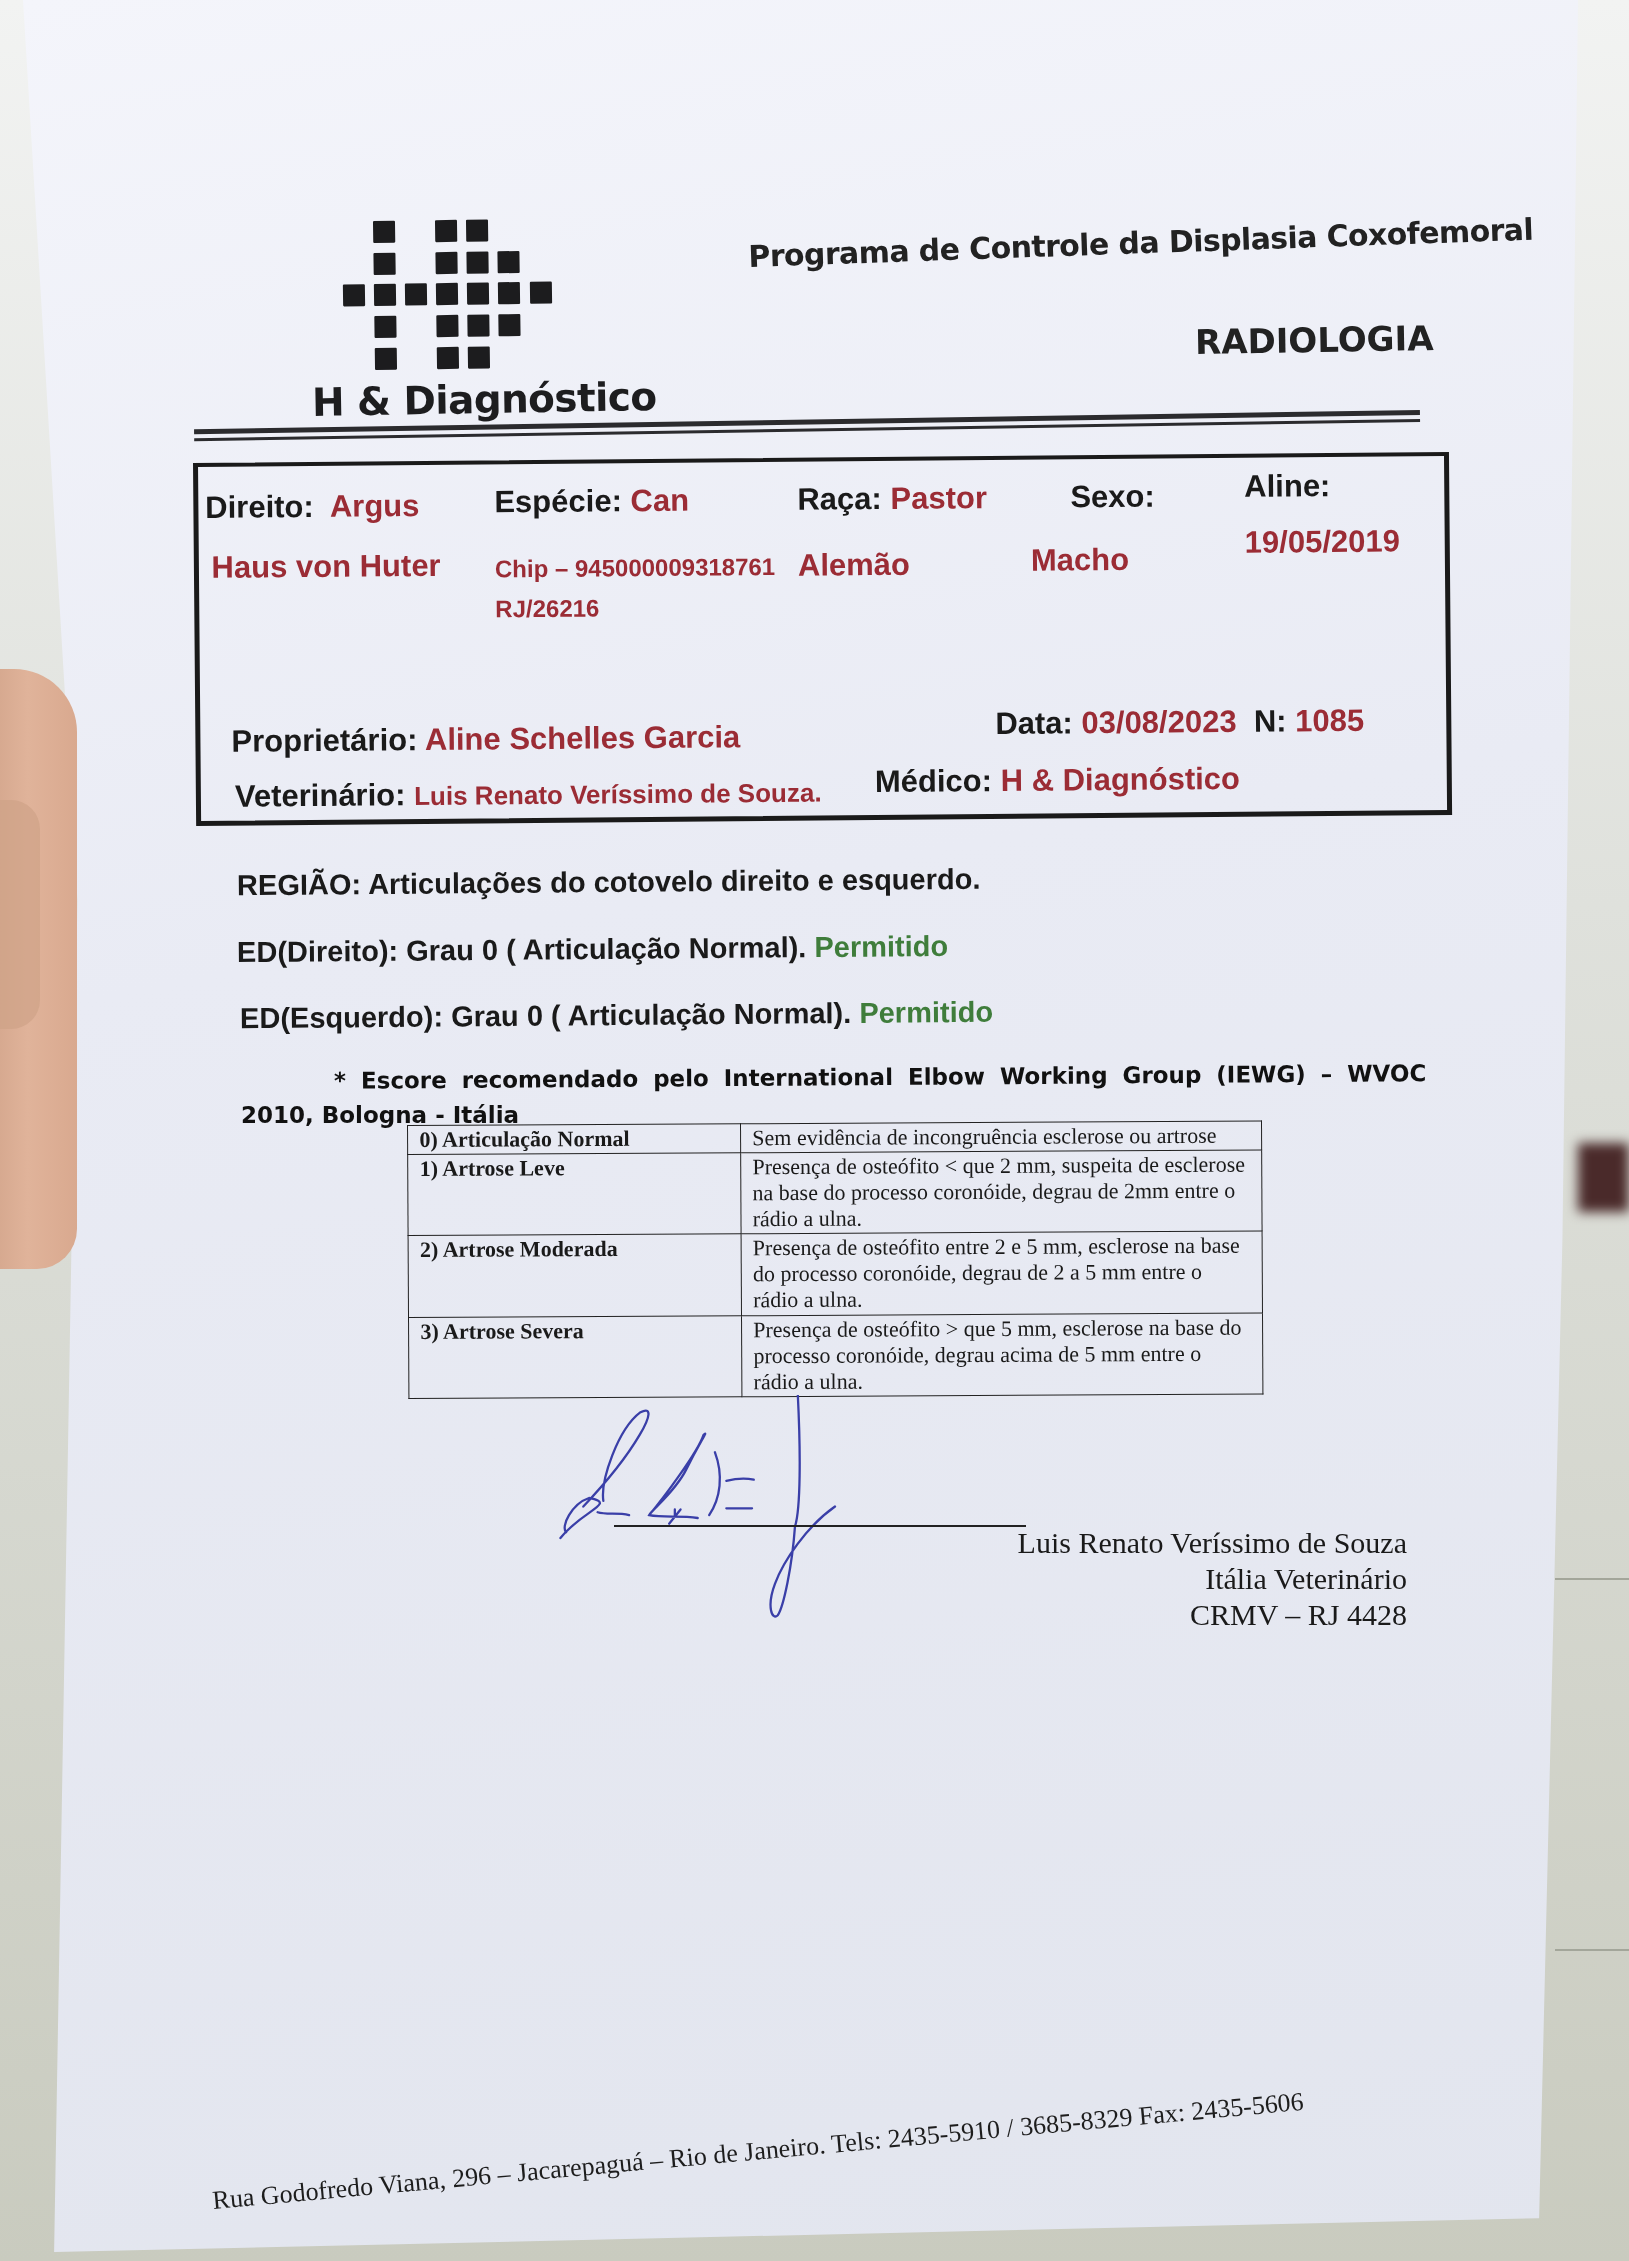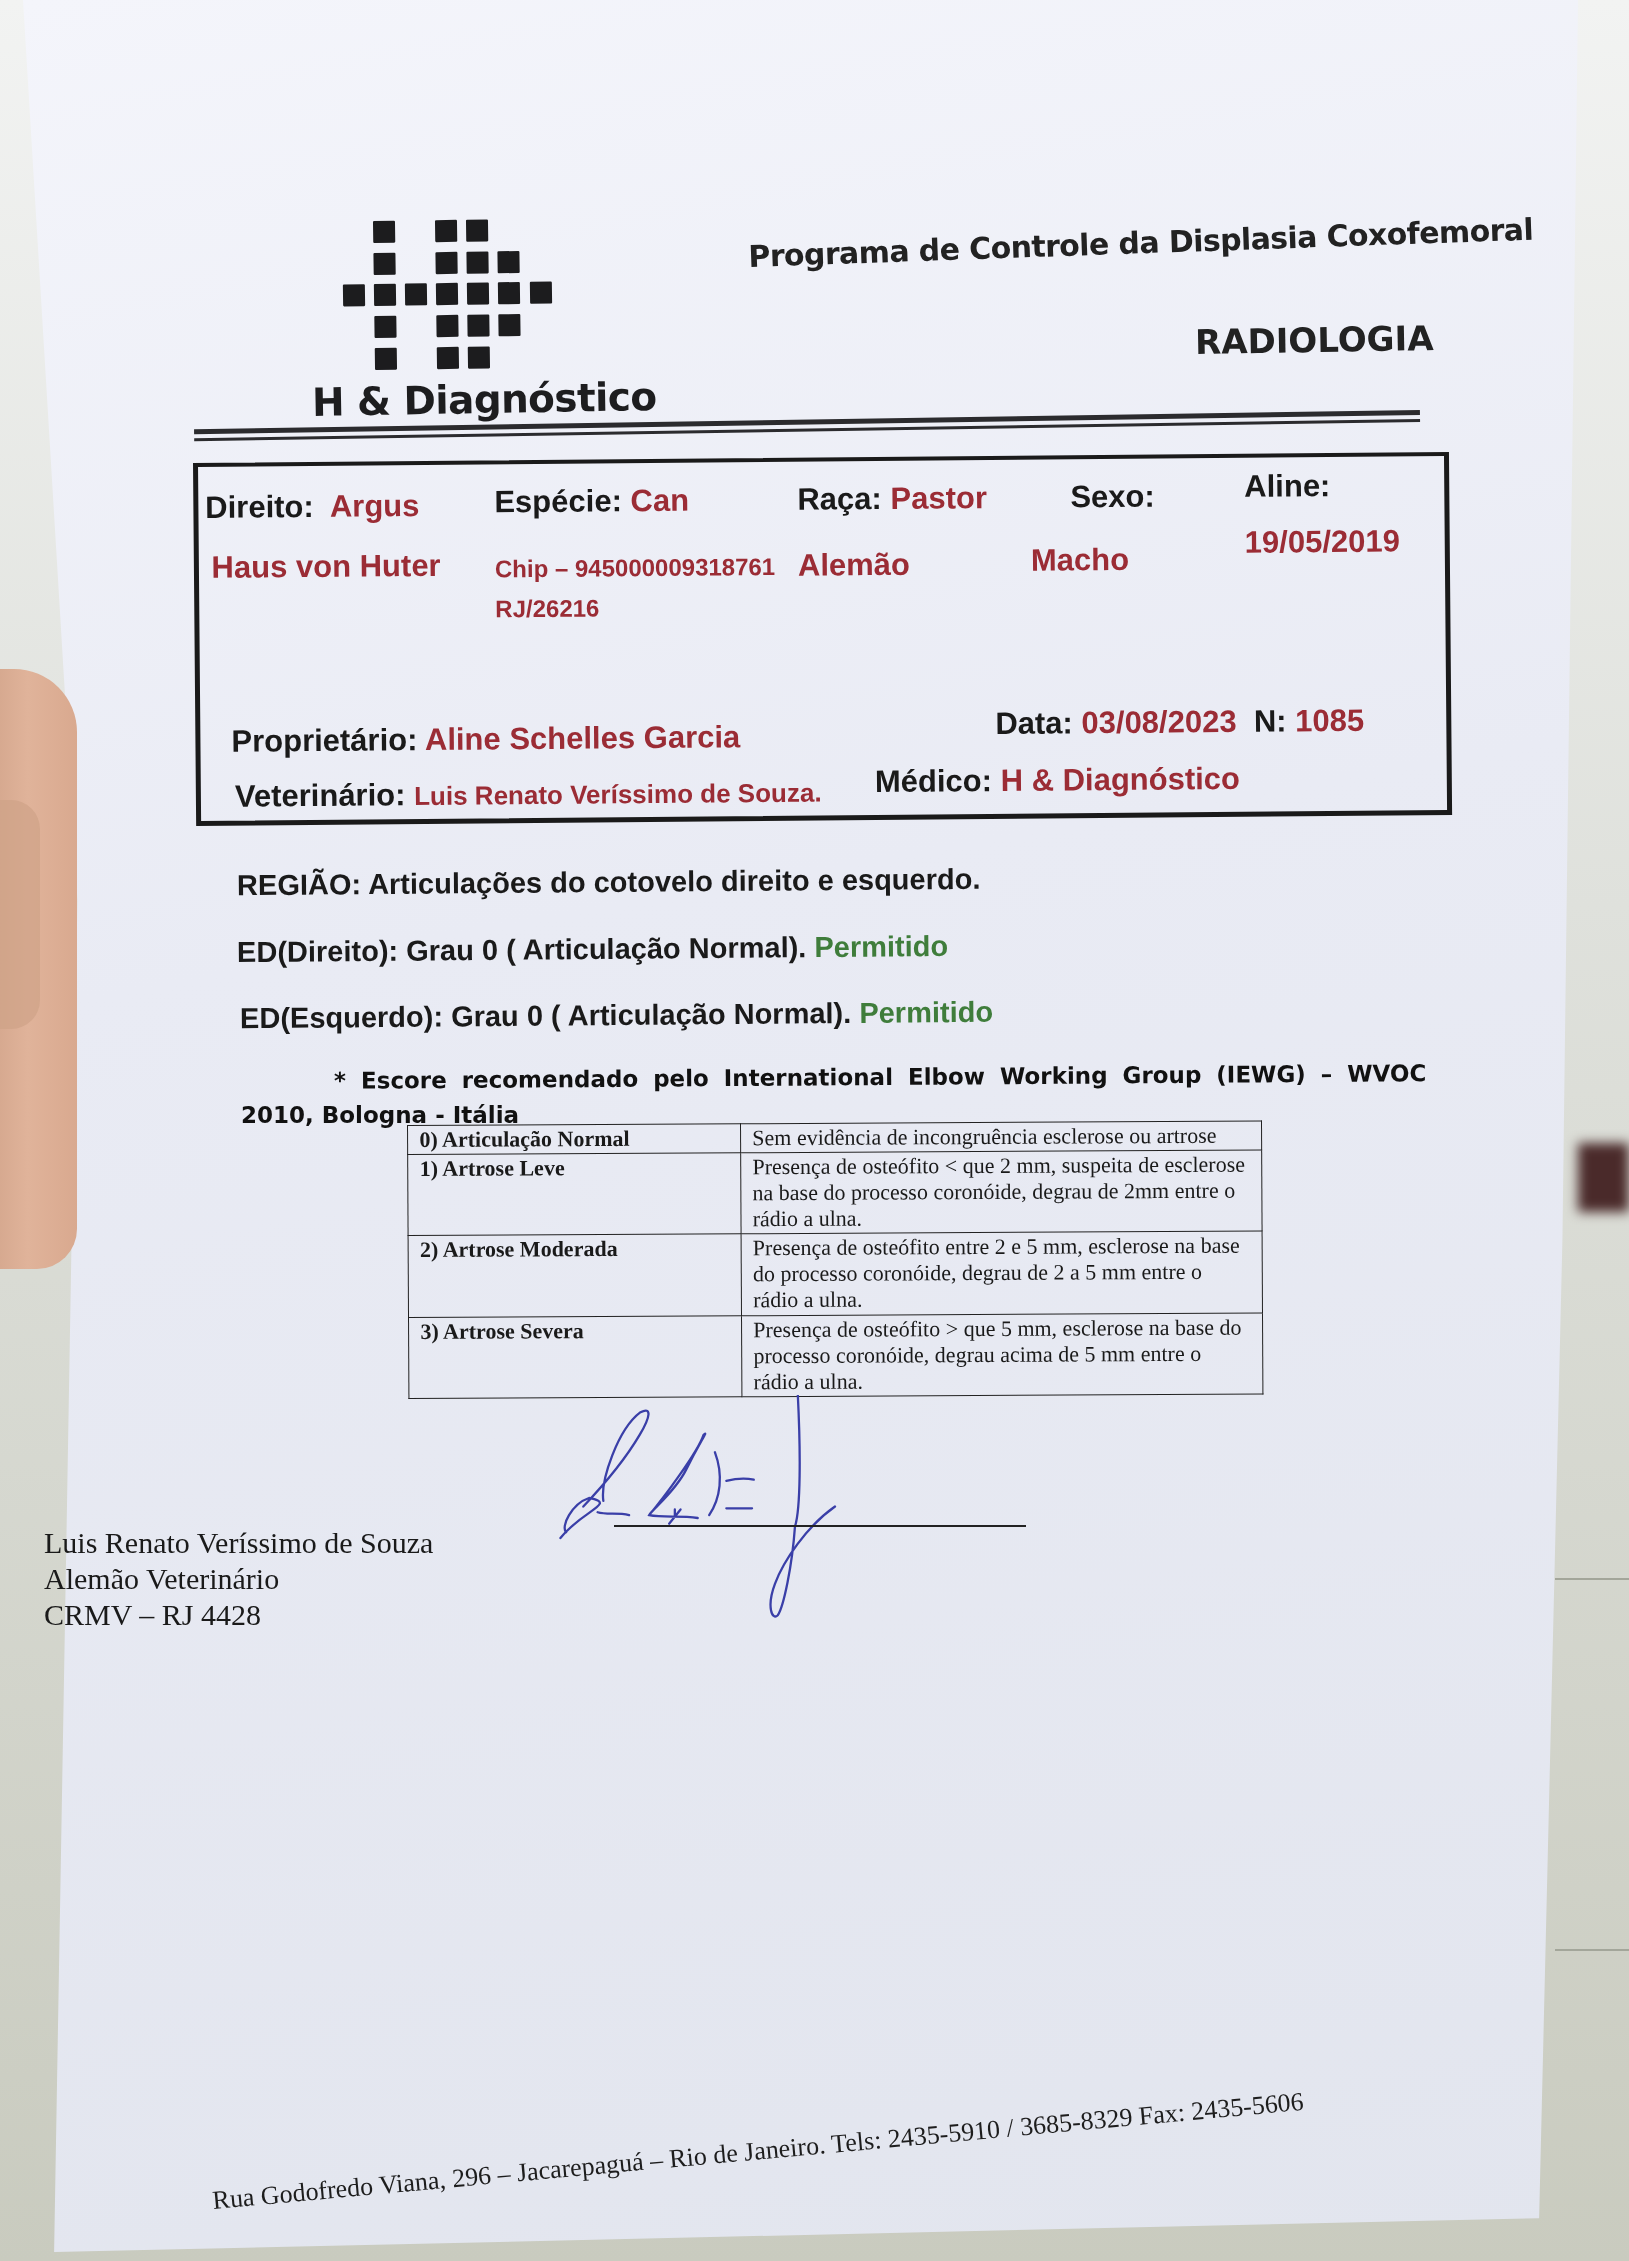--- a/index.html
+++ b/index.html
@@ -70,21 +70,21 @@
   .note { position:absolute; font-family:"DejaVu Sans", sans-serif; font-weight:bold; font-size:23px; color:#111; white-space:nowrap; }
   table.grades {
     position:absolute; left:407px; top:1125px; width:855px;
     border-collapse:collapse; font-family:"Liberation Serif", serif; font-size:22px; color:#1a1a1a;
     transform:rotate(-0.3deg); transform-origin:left top;
   }
   table.grades td { border:1.7px solid #222; vertical-align:top; padding:1.1px 11.4px; line-height:26px; }
   table.grades td.g { width:309px; font-weight:bold; }
   .sig { position:absolute; left:549px; top:1395px; width:572px; height:246px; }
   .sig-line { position:absolute; left:614px; top:1525px; width:412px; height:2.3px; background:#222; }
-  .sig-text { position:absolute; left:0; width:1407px; text-align:left; font-family:"Liberation Serif", serif; font-size:30px; color:#1a1a1a;margin-left:44px; }
+  .sig-text { position:absolute; left:0; width:1407px; text-align:right; font-family:"Liberation Serif", serif; font-size:30px; color:#1a1a1a; }
   .footer {
     position:absolute; left:214px; top:2186px; font-family:"Liberation Serif", serif;
     font-size:26px; color:#1d1d1d; white-space:nowrap;
     transform:rotate(-5.2deg); transform-origin:left bottom;
   }
 </style>
 </head>
 <body>
 
 <div class="bg-floor"></div>
@@ -225,17 +225,17 @@
   <g fill="none" stroke="#3a3fa8" stroke-width="4" stroke-linecap="round">
     <path d="M20 250 C 60 200, 120 190, 70 180 C 40 190, 20 230, 30 240 M60 195 C 150 100, 200 10, 160 30 C 120 60, 90 150, 95 185 M85 205 C 100 210, 120 205, 140 210"></path>
     <path d="M175 210 C 200 180, 260 100, 270 70 C 280 60, 265 80, 240 130 C 220 170, 180 200, 175 210 C 200 215, 230 210, 260 215 M210 225 L 230 200 M220 200 L 220 210"></path>
     <path d="M290 100 C 305 140, 300 180, 280 210"></path>
     <path d="M310 150 C 330 145, 345 145, 358 148 M310 198 L 355 198"></path>
     <path d="M435 0 C 440 100, 440 200, 430 230 C 425 300, 410 370, 400 385 C 390 395, 380 370, 395 330 C 410 290, 450 230, 500 195"></path>
   </g>
 </svg>
 <div class="sig-line"></div>
 <div class="sig-text" style="top:1526px">Luis Renato Veríssimo de Souza</div>
-<div class="sig-text" style="top:1562px">Alemão Veterinário</div>
+<div class="sig-text" style="top:1562px">Itália Veterinário</div>
 <div class="sig-text" style="top:1598px">CRMV – RJ 4428</div>
 
 <div class="footer">Rua Godofredo Viana, 296 – Jacarepaguá – Rio de Janeiro. Tels: 2435-5910 / 3685-8329 Fax: 2435-5606</div>
 
 
 </body></html>

